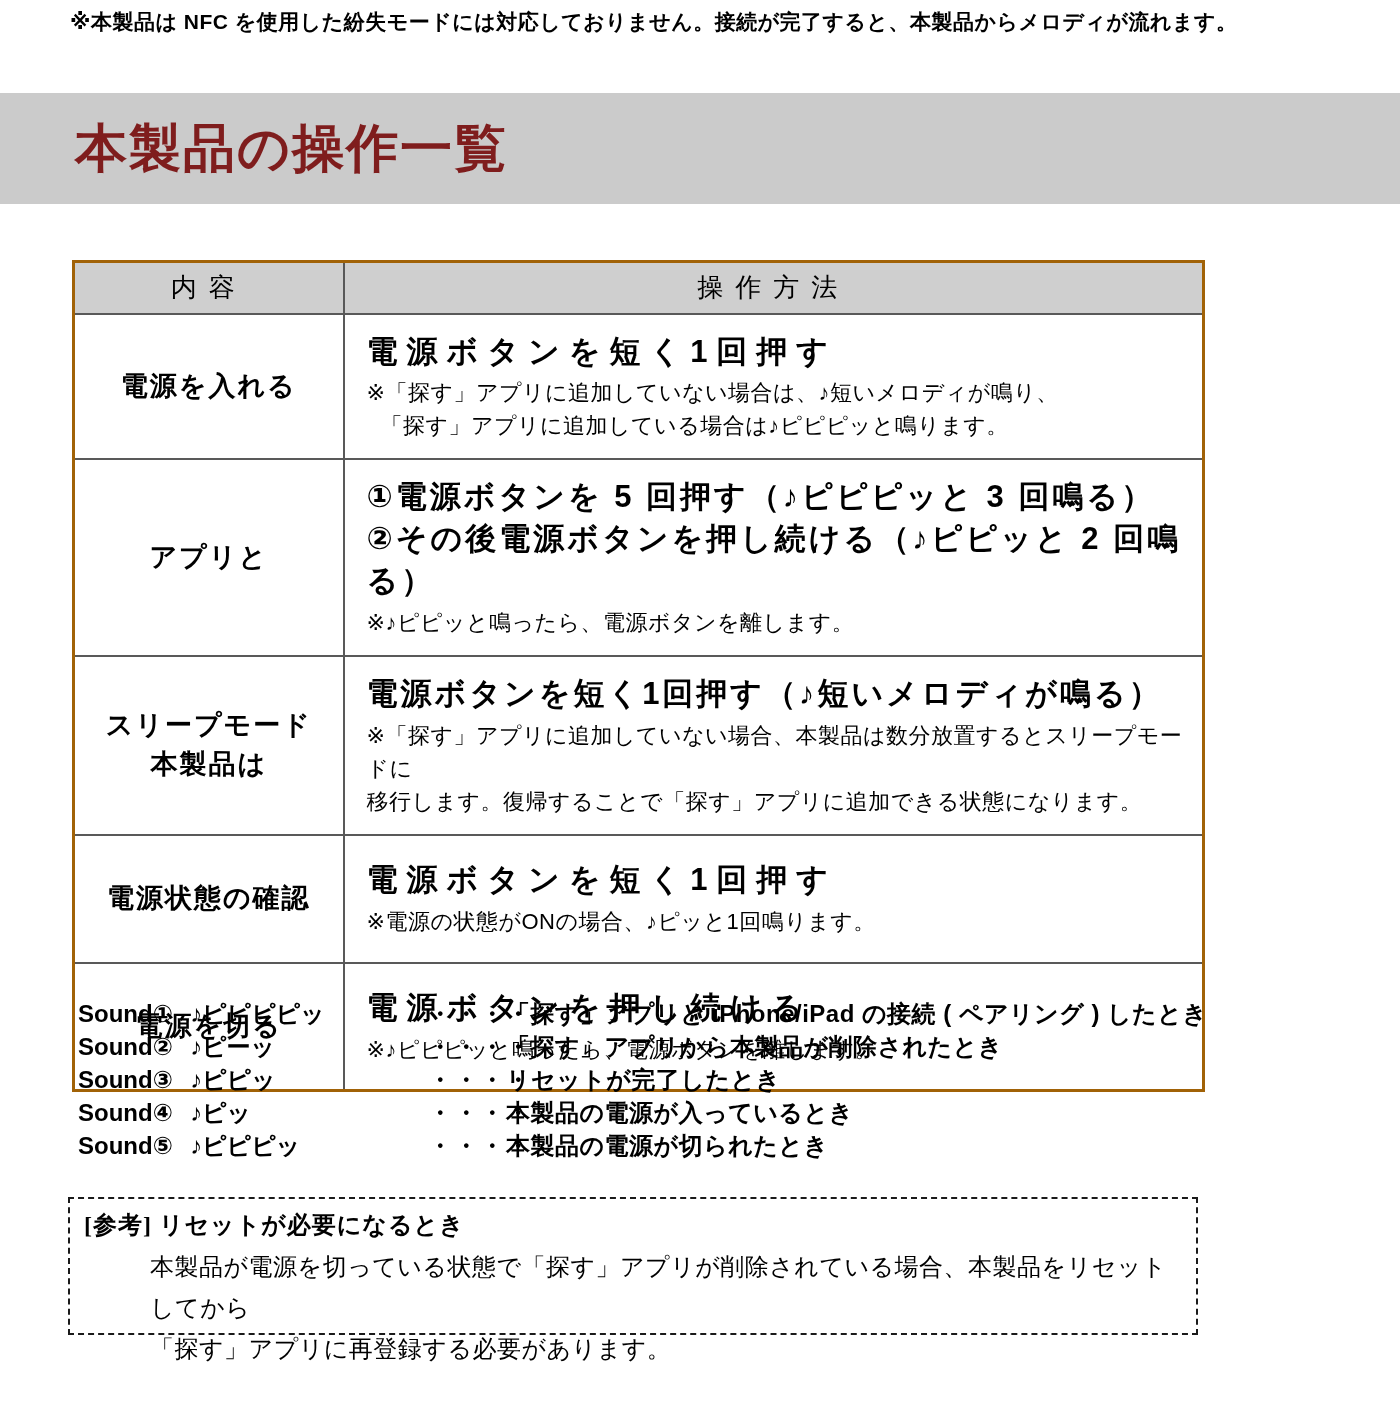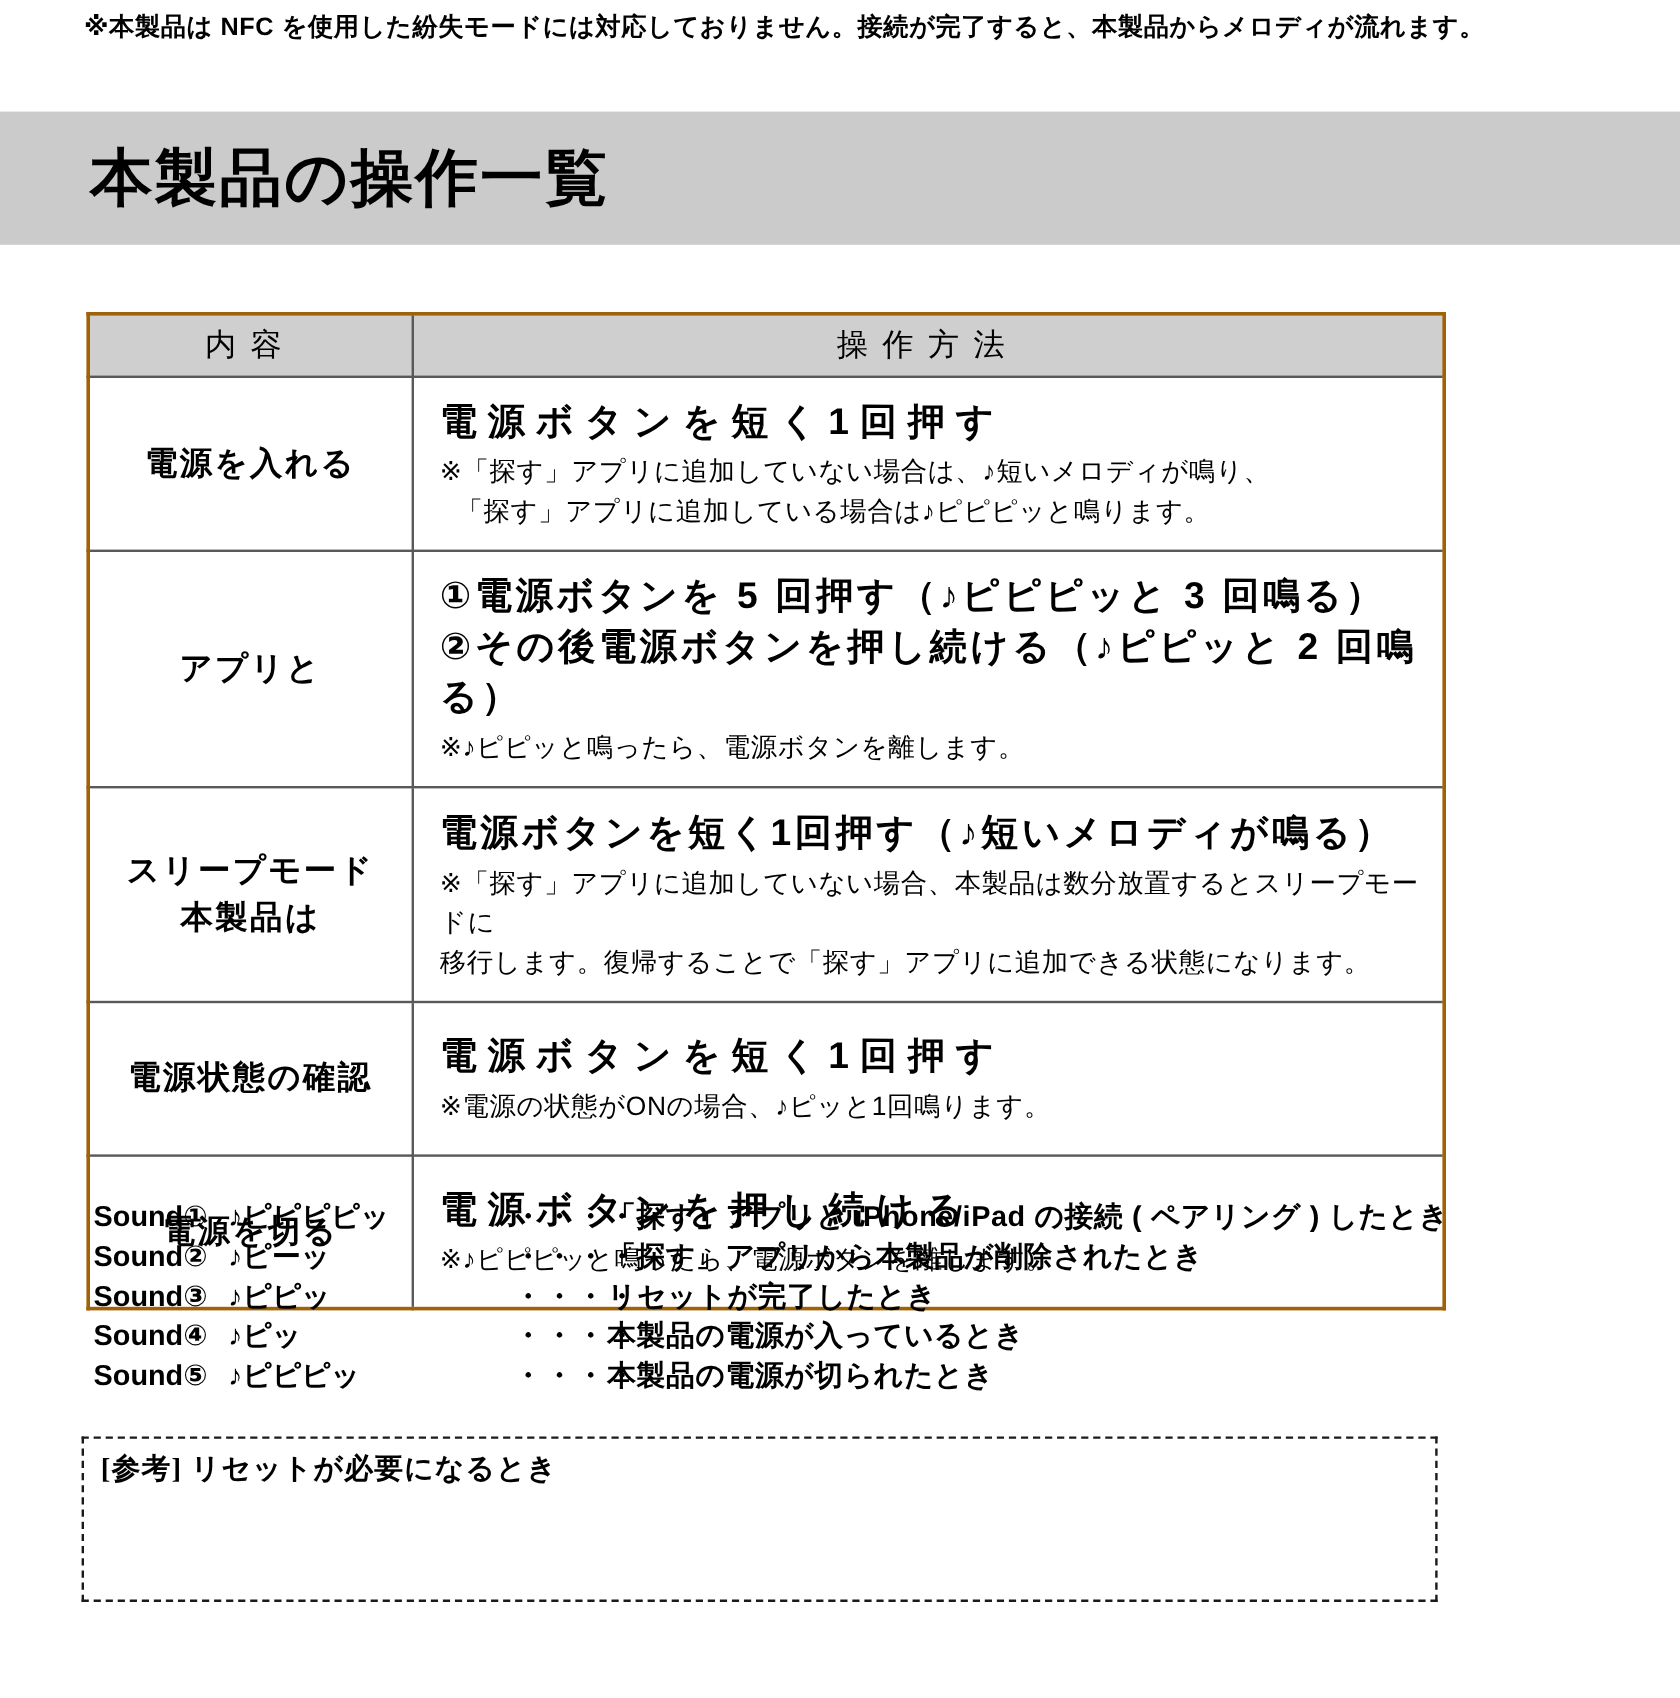--- a/index.html
+++ b/index.html
@@ -29,21 +29,21 @@
     width: 1400px; height: 111px;
     background: #cbcbcb;
     display: flex;
     align-items: center;
   }
   .banner h1 {
     margin-left: 75px;
     font-size: 52px;
     font-weight: bold;
     letter-spacing: 2px;
-    color: #000000;
+    color: #7f1d1d;
   }
 
   
   table.op-table {
     position: absolute;
     left: 72px; top: 260px;
     width: 1133px;
     border-collapse: collapse;
     border: 3px solid #a16207;
   }
@@ -232,13 +232,17 @@
   <div class="sound-row">
     <span>Sound⑤</span>
     <span>♪ピピピッ</span>
     <span class="dots">・・・・</span>
     <span class="desc">本製品の電源が切られたとき</span>
   </div>
 </div>
 
 <div class="reference">
   <div class="ref-title">[参考] リセットが必要になるとき</div>
+  <div class="ref-body">
+    <div>本製品が電源を切っている状態で「探す」アプリが削除されている場合、本製品をリセットしてから</div>
+    <div>「探す」アプリに再登録する必要があります。</div>
+  </div>
 </div>
 
 </body></html>

